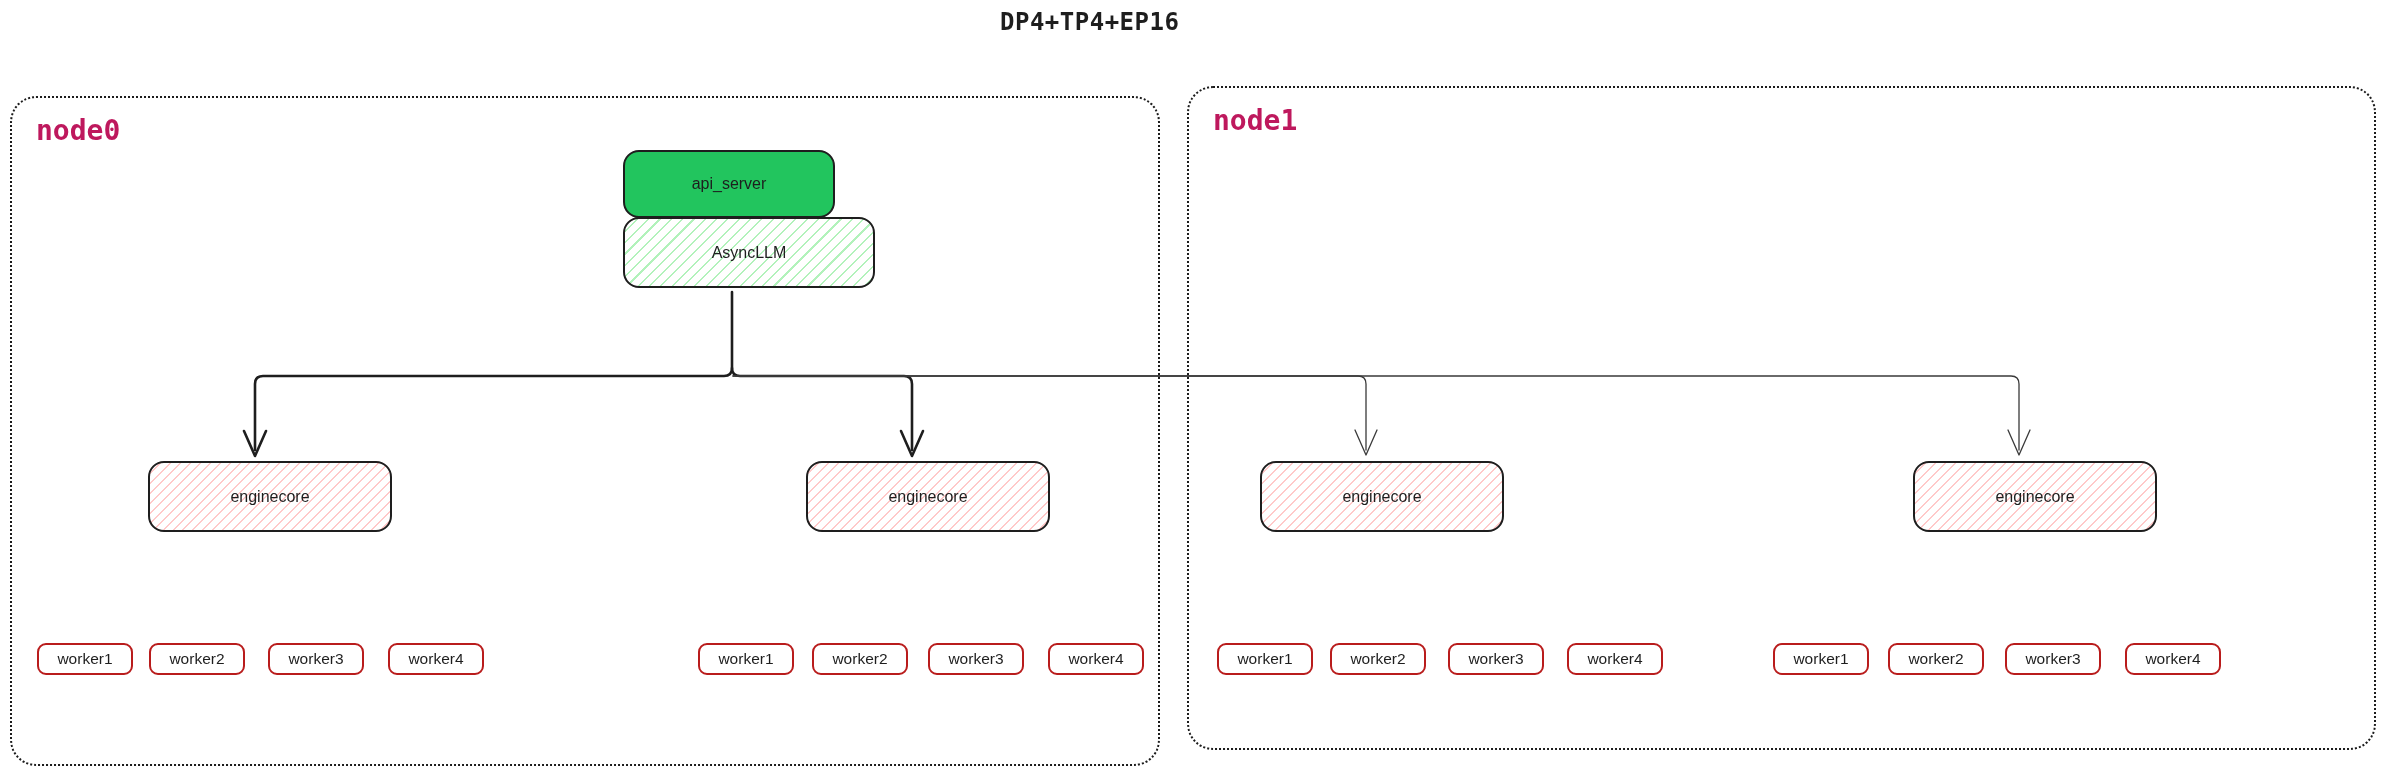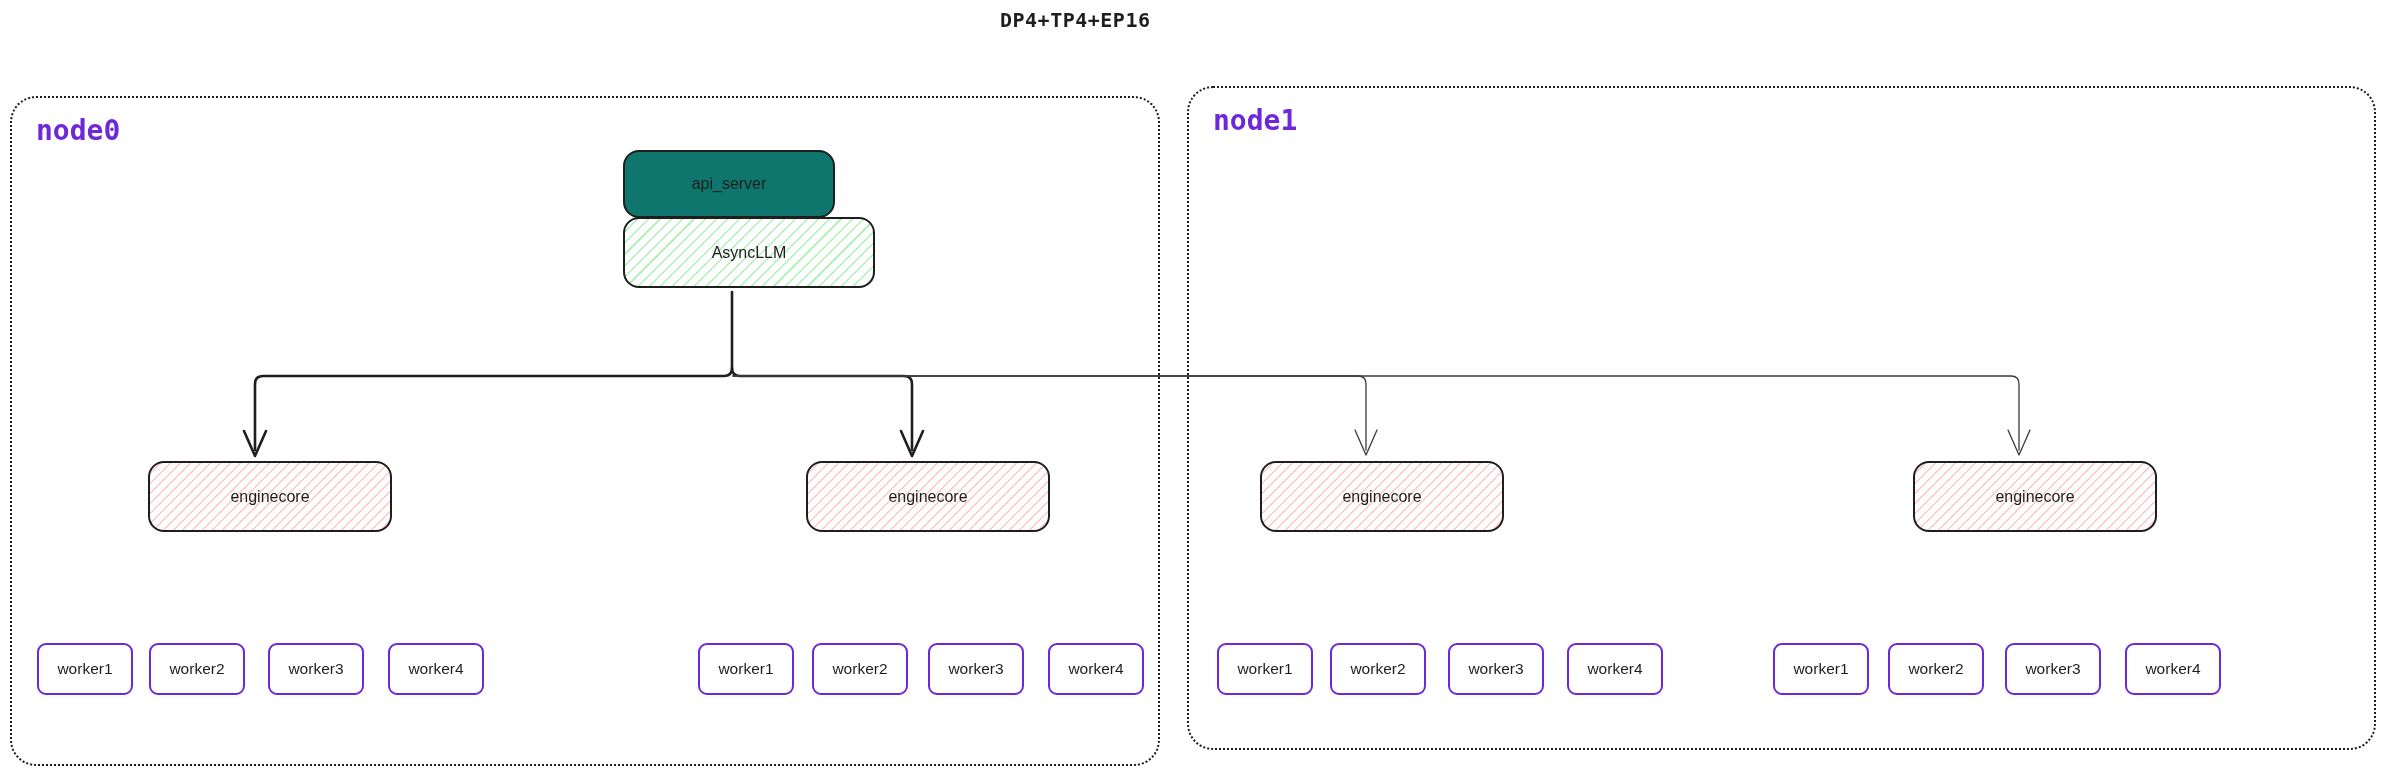--- a/index.html
+++ b/index.html
@@ -2,54 +2,54 @@
 <html><head>
 <meta charset="utf-8">
 <style>
   html,body{margin:0;padding:0;background:#ffffff;}
   .canvas{
     position:relative;width:2383px;height:773px;background:#ffffff;overflow:hidden;
     font-family:"Liberation Sans",sans-serif;color:#1e1e1e;
   }
   .title{
     position:absolute;left:1000px;top:8px;
-    font-family:"DejaVu Sans Mono",monospace;font-size:20px;font-weight:600;
+    font-family:"DejaVu Sans Mono",monospace;font-size:24px;font-weight:600;
     letter-spacing:0.5px;color:#1e1e1e;white-space:nowrap;
   }
   .node{
     position:absolute;border:2.6px dotted #1c1c1c;border-radius:26px;background:transparent;
   }
   .node-label{
     position:absolute;left:24px;top:16px;
-    font-family:"DejaVu Sans Mono",monospace;font-size:28px;font-weight:700;color:#6d28d9;
+    font-family:"DejaVu Sans Mono",monospace;font-size:28px;font-weight:700;color:#be185d;
   }
   #node0{left:10px;top:96px;width:1146px;height:666px;}
   #node1{left:1187px;top:86px;width:1185px;height:660px;}
   .box{
     position:absolute;box-sizing:border-box;display:flex;align-items:center;justify-content:center;
-    border:2.2px solid #1e1e1e;border-radius:16px;background:#0f766e;
+    border:2.2px solid #1e1e1e;border-radius:16px;background:#22c55e;
     font-size:16px;color:#1e1e1e;white-space:nowrap;
   }
   .hatch-green{
     background-color:#ffffff;
     background-image:repeating-linear-gradient(135deg,#b2f2bb 0 1.5px,transparent 1.5px 8px);
   }
   .hatch-red{
     background-color:#ffffff;
     background-image:repeating-linear-gradient(135deg,#ffc9c9 0 1.4px,transparent 1.4px 7px);
     border-width:2.5px;
   }
   #api-server{left:623px;top:150px;width:212px;height:68px;z-index:2;}
   #asyncllm{left:623px;top:217px;width:252px;height:71px;z-index:2;}
   .enginecore{top:461px;width:244px;height:71px;}
   #ec1{left:148px;}  #ec2{left:806px;}  #ec3{left:1260px;}  #ec4{left:1913px;}
   .worker{
-    position:absolute;box-sizing:border-box;top:643px;width:96px;height:52px;
+    position:absolute;box-sizing:border-box;top:643px;width:96px;height:32px;
     display:flex;align-items:center;justify-content:center;
-    border:2px solid #6d28d9;border-radius:9px;background:#ffffff;
+    border:2px solid #b91c1c;border-radius:9px;background:#ffffff;
     font-size:15.5px;color:#1e1e1e;text-align:right;
   }
   svg.wires{position:absolute;left:0;top:0;pointer-events:none;z-index:1;}
 </style>
 </head>
 <body>
 
 <div class="canvas">
 
   <div class="title">DP4+TP4+EP16</div>

